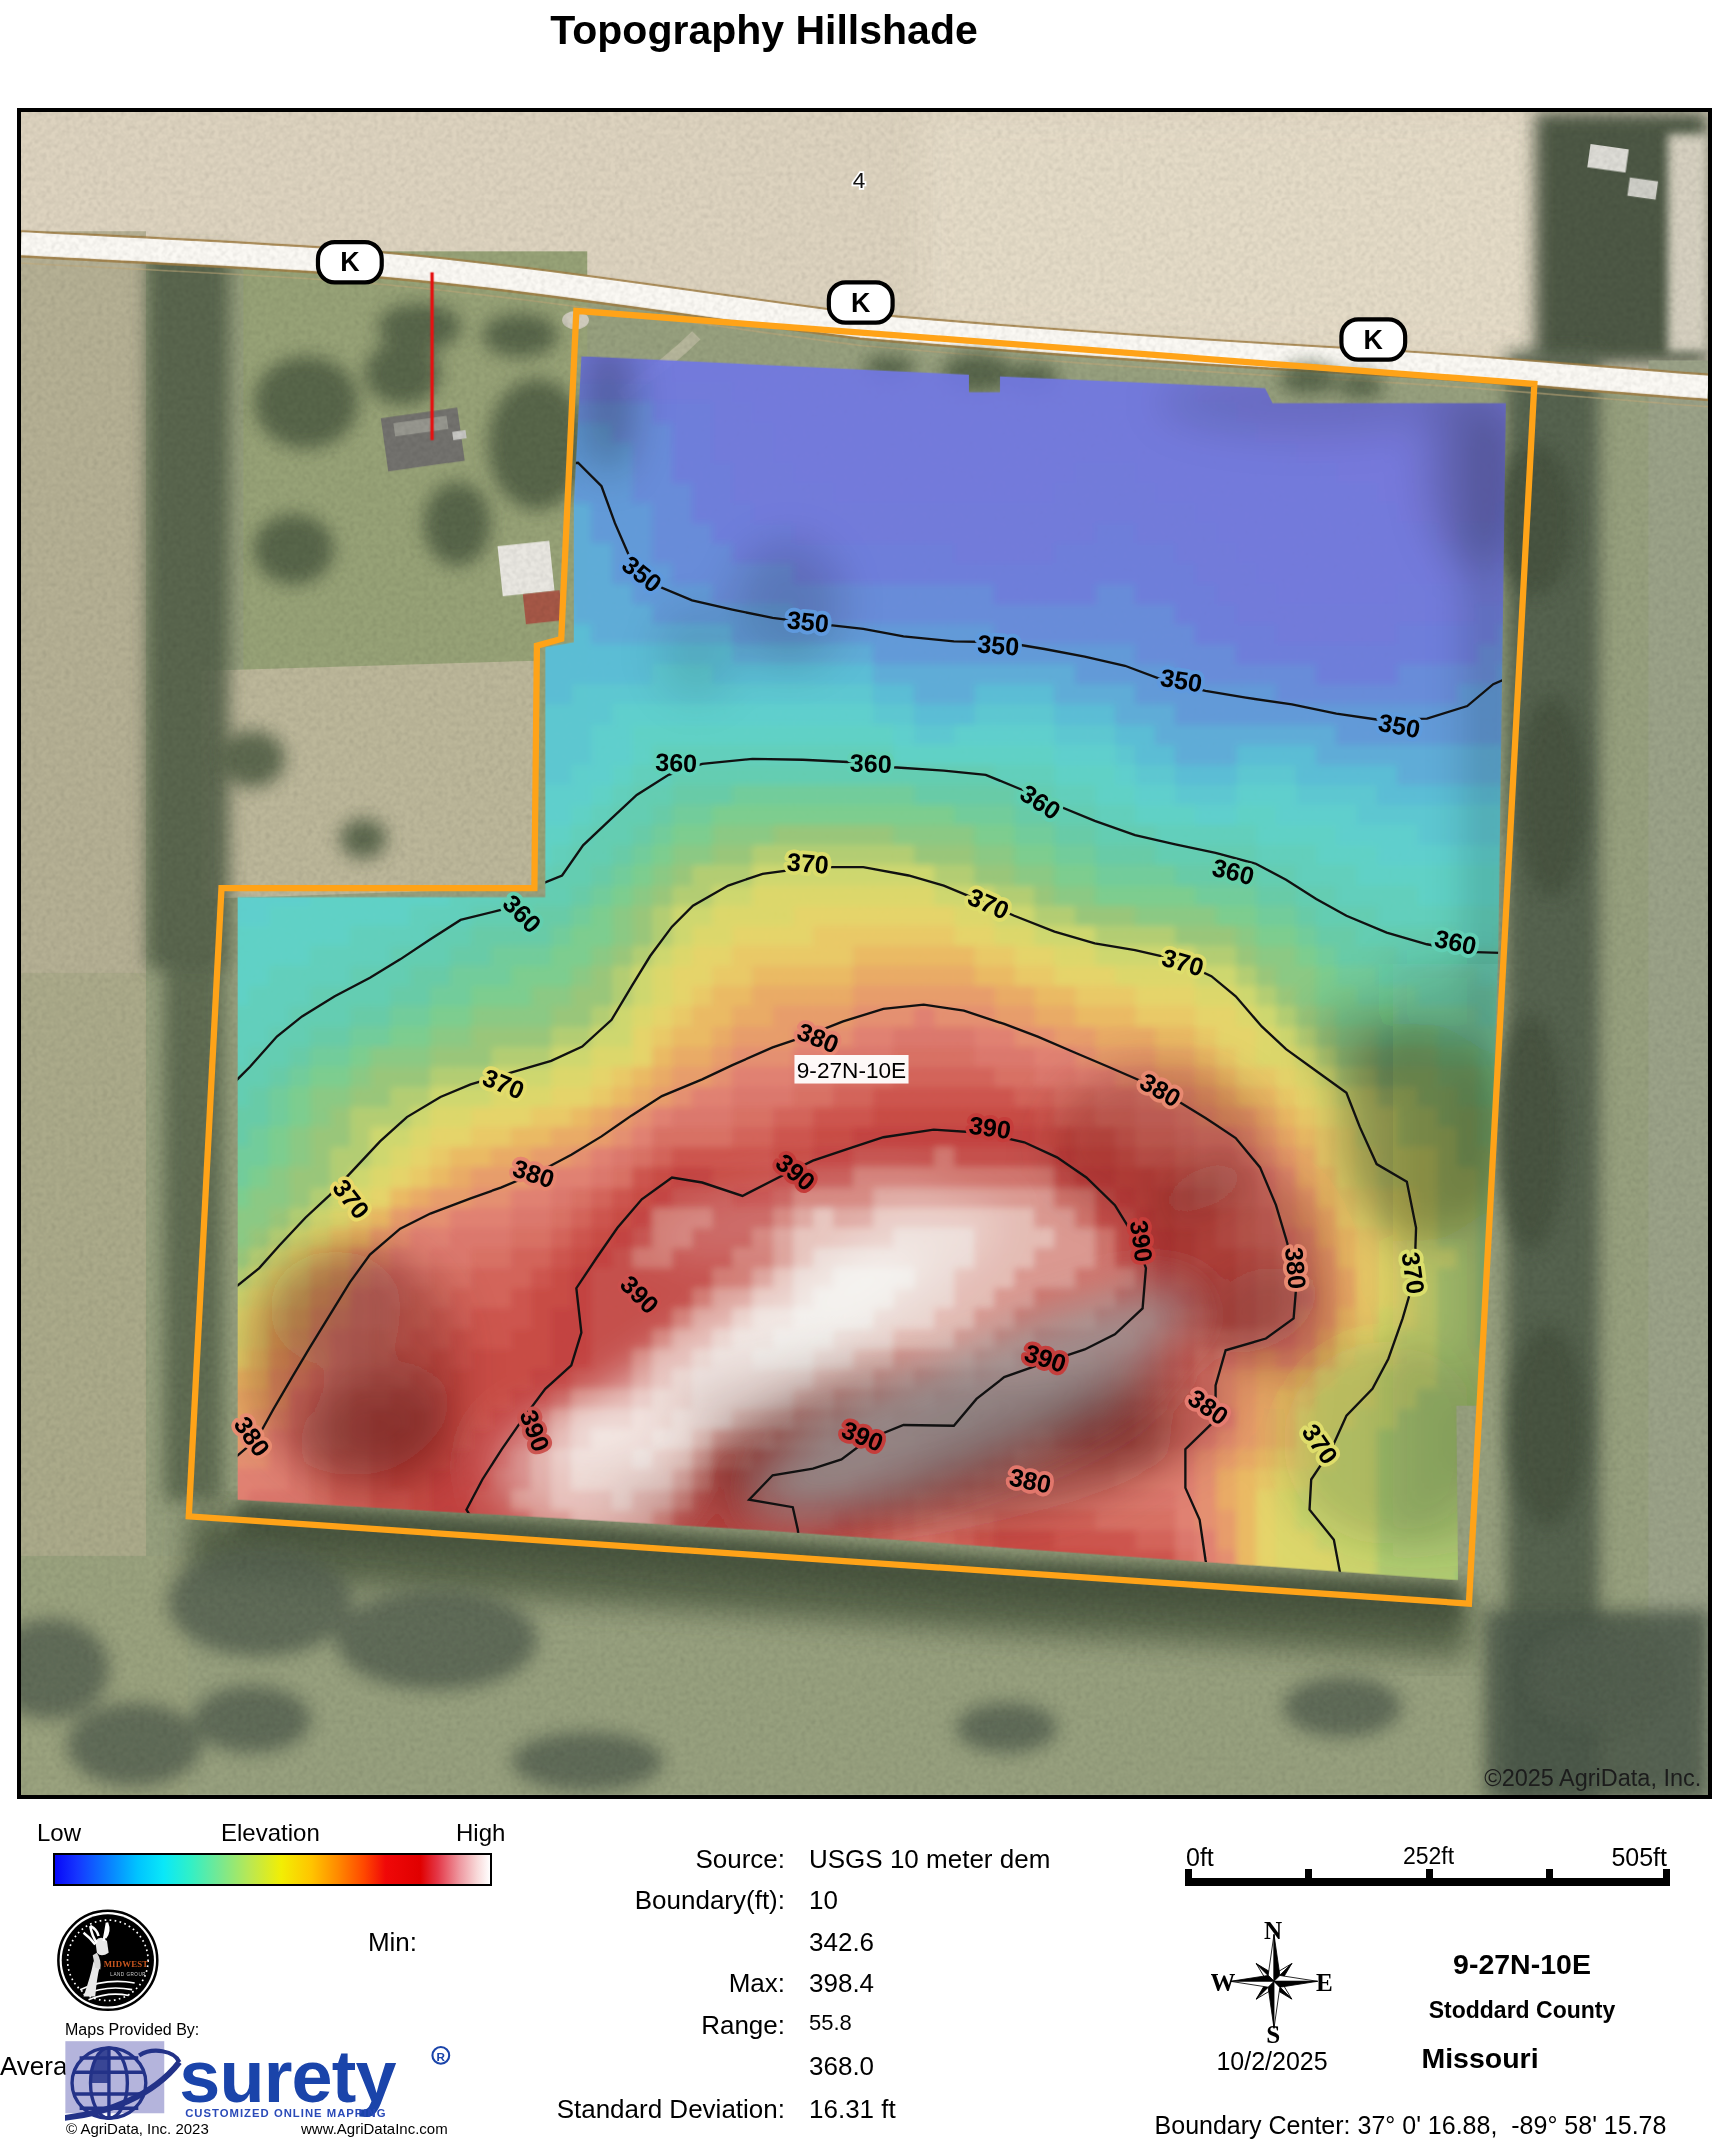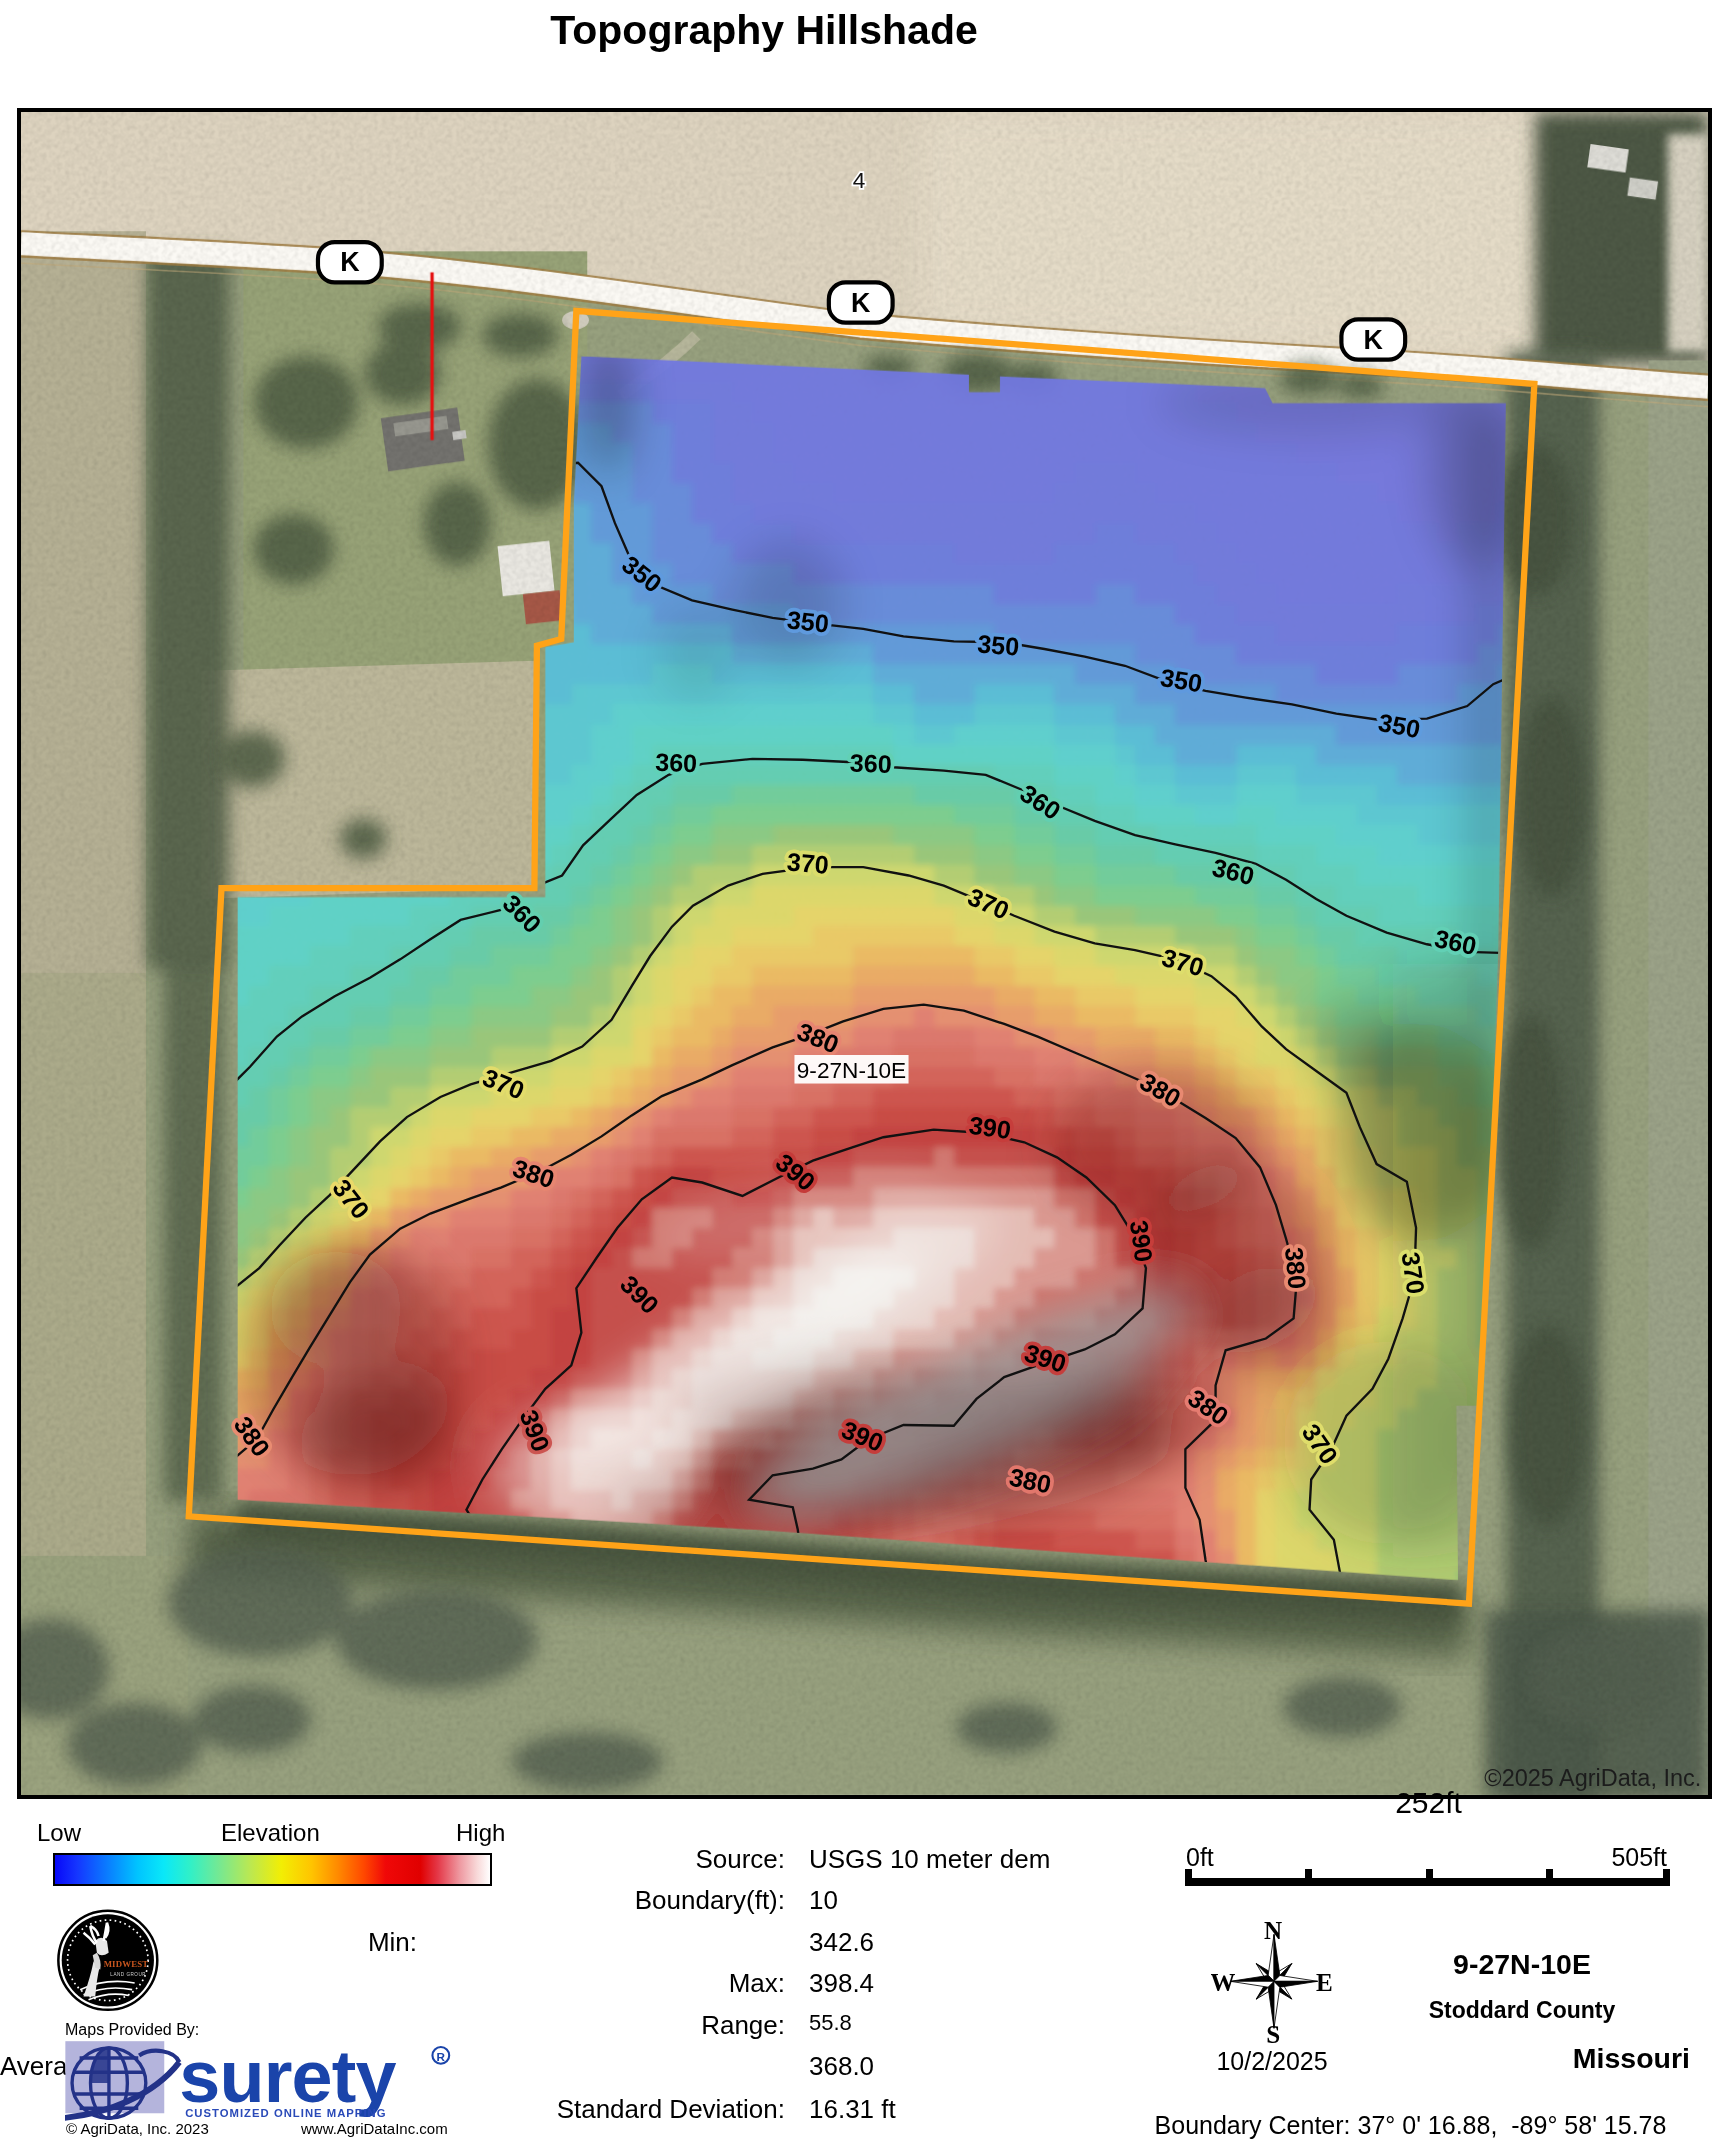--- a/index.html
+++ b/index.html
@@ -272,21 +272,21 @@
 <div class="abs" style="left:0px;top:1968px;width:785px;text-align:right;font-size:26px">Max:</div>
 <div class="abs" style="left:809px;top:1968px;font-size:26px">398.4</div>
 <div class="abs" style="left:0px;top:2010px;width:785px;text-align:right;font-size:26px">Range:</div>
 <div class="abs" style="left:809px;top:2010px;font-size:22px">55.8</div>
 <div class="abs" style="left:0px;top:2051px;width:785px;font-size:26px">Average:</div>
 <div class="abs" style="left:809px;top:2051px;font-size:26px">368.0</div>
 <div class="abs" style="left:0px;top:2094px;width:785px;text-align:right;font-size:26px">Standard Deviation:</div>
 <div class="abs" style="left:809px;top:2094px;font-size:26px">16.31 ft</div>
 
 <div class="abs" style="left:1186px;top:1843px;font-size:25px">0ft</div>
-<div class="abs" style="left:1372px;top:1786px;width:113px;text-align:center;font-size:30px">252ft</div>
+<div class="abs" style="left:1372px;top:1843px;width:113px;text-align:center;font-size:23px">252ft</div>
 <div class="abs" style="left:1583px;top:1843px;width:84px;text-align:right;font-size:25px">505ft</div>
 <div class="abs" style="left:1186px;top:1878px;width:484px;height:7.6px;background:#000"></div>
 <div class="abs" style="left:1185px;top:1869px;width:6.7px;height:17px;background:#000"></div>
 <div class="abs" style="left:1305px;top:1869px;width:6.7px;height:17px;background:#000"></div>
 <div class="abs" style="left:1426px;top:1869px;width:6.7px;height:17px;background:#000"></div>
 <div class="abs" style="left:1546px;top:1869px;width:6.7px;height:17px;background:#000"></div>
 <div class="abs" style="left:1663px;top:1878px;width:6.7px;height:17px;background:#000;top:1869px"></div>
 
 <svg class="abs" style="left:1211px;top:1916px" width="126" height="134" viewBox="0 0 150 160">
 <g transform="translate(75,78)">
@@ -313,21 +313,21 @@
 <text x="74" y="28">N</text>
       <text x="74" y="152">S</text>
       <text x="14" y="89">W</text>
       <text x="135" y="89">E</text>
 </g>
 </svg>
 <div class="abs" style="left:1188px;top:2047px;width:168px;text-align:center;font-size:25px">10/2/2025</div>
 
 <div class="abs" style="left:1354px;top:1948px;width:336px;text-align:center;font-size:28.5px;font-weight:bold">9-27N-10E</div>
 <div class="abs" style="left:1354px;top:1997px;width:336px;text-align:center;font-size:23px;font-weight:bold">Stoddard County</div>
-<div class="abs" style="left:1354px;top:2042px;width:336px;text-align:right;font-size:28.5px;font-weight:bold">Missouri</div>
+<div class="abs" style="left:1312px;top:2042px;width:336px;text-align:center;font-size:28.5px;font-weight:bold">Missouri</div>
 <div class="abs" style="left:991px;top:2111px;width:839px;text-align:center;font-size:25px">Boundary Center: 37° 0' 16.88,&nbsp; -89° 58' 15.78</div>
 
 <svg class="abs" style="left:55px;top:1909px" width="109" height="106" viewBox="0 0 130 126">
 <circle cx="63" cy="61" r="59" fill="#fff" stroke="#000" stroke-width="3"></circle>
 <circle cx="63" cy="61" r="55" fill="#000"></circle>
 <circle cx="63" cy="61" r="48" fill="none" stroke="#fff" stroke-width="2" stroke-dasharray="2 4"></circle>
 <g stroke="#fff" fill="none" stroke-width="2">
 <path d="M30 96 Q 60 82 95 88"></path>
       <path d="M34 102 Q 62 90 92 96"></path>
       <path d="M40 108 Q 64 98 88 103"></path>

